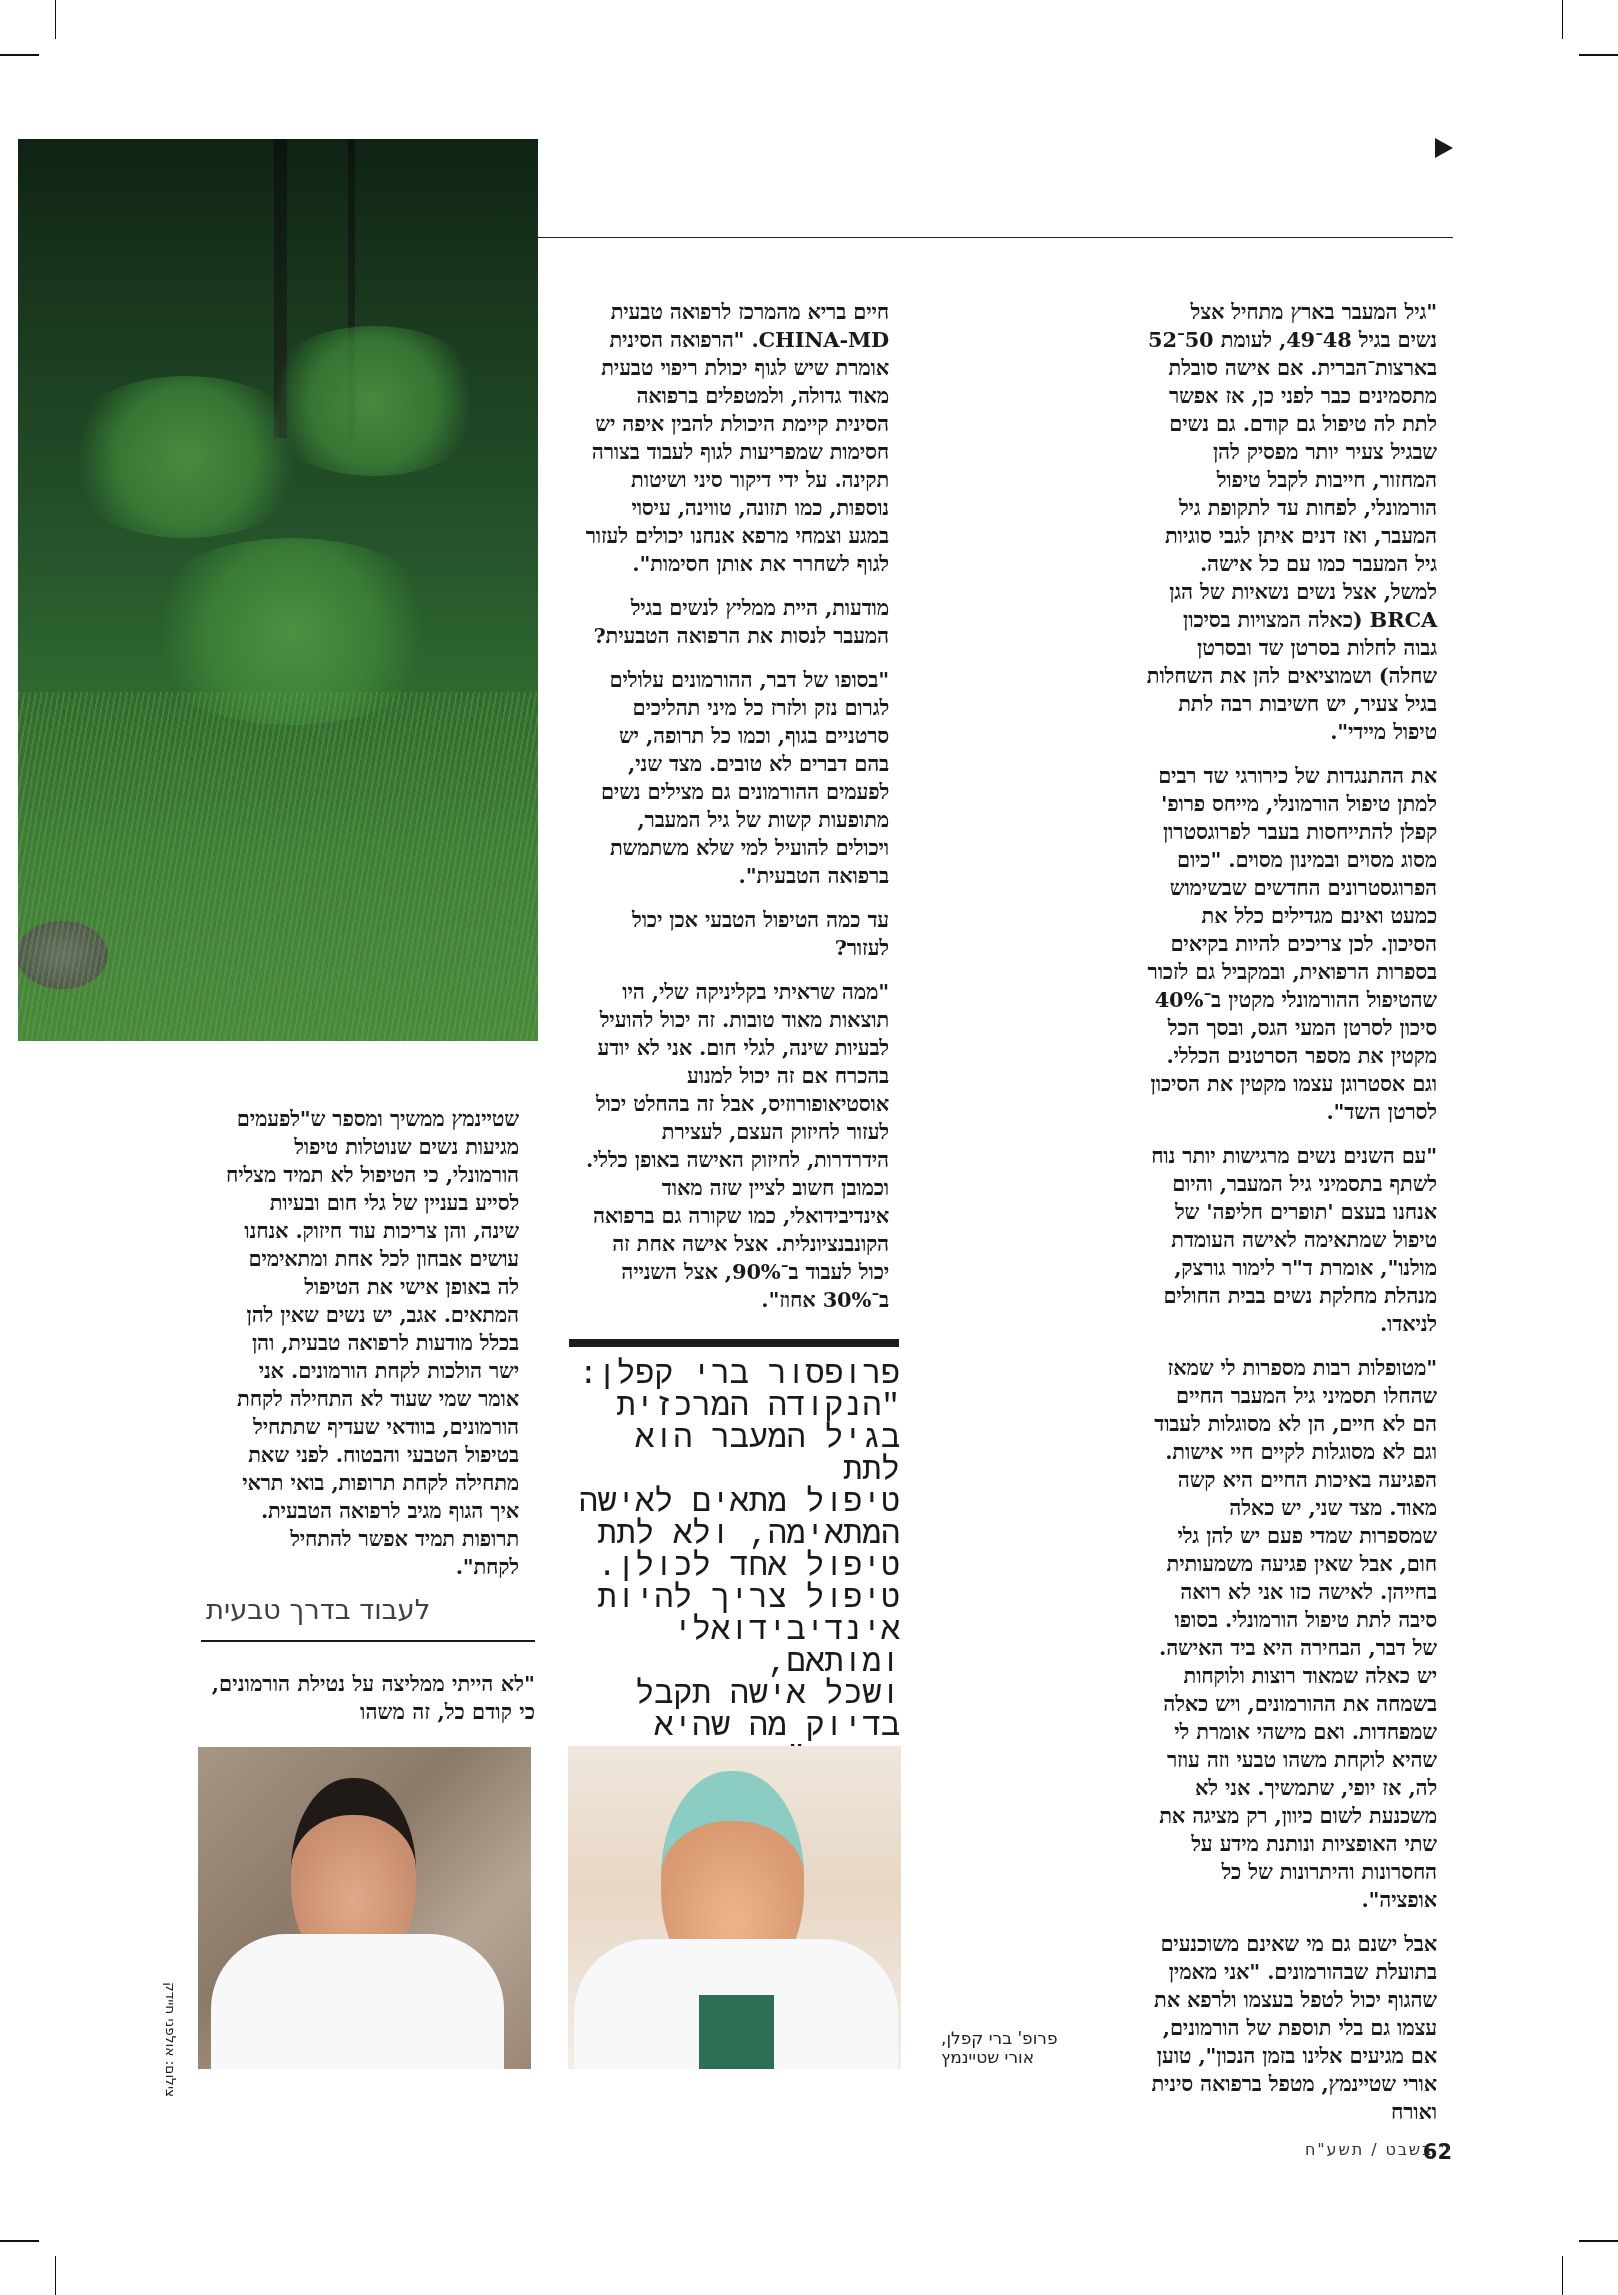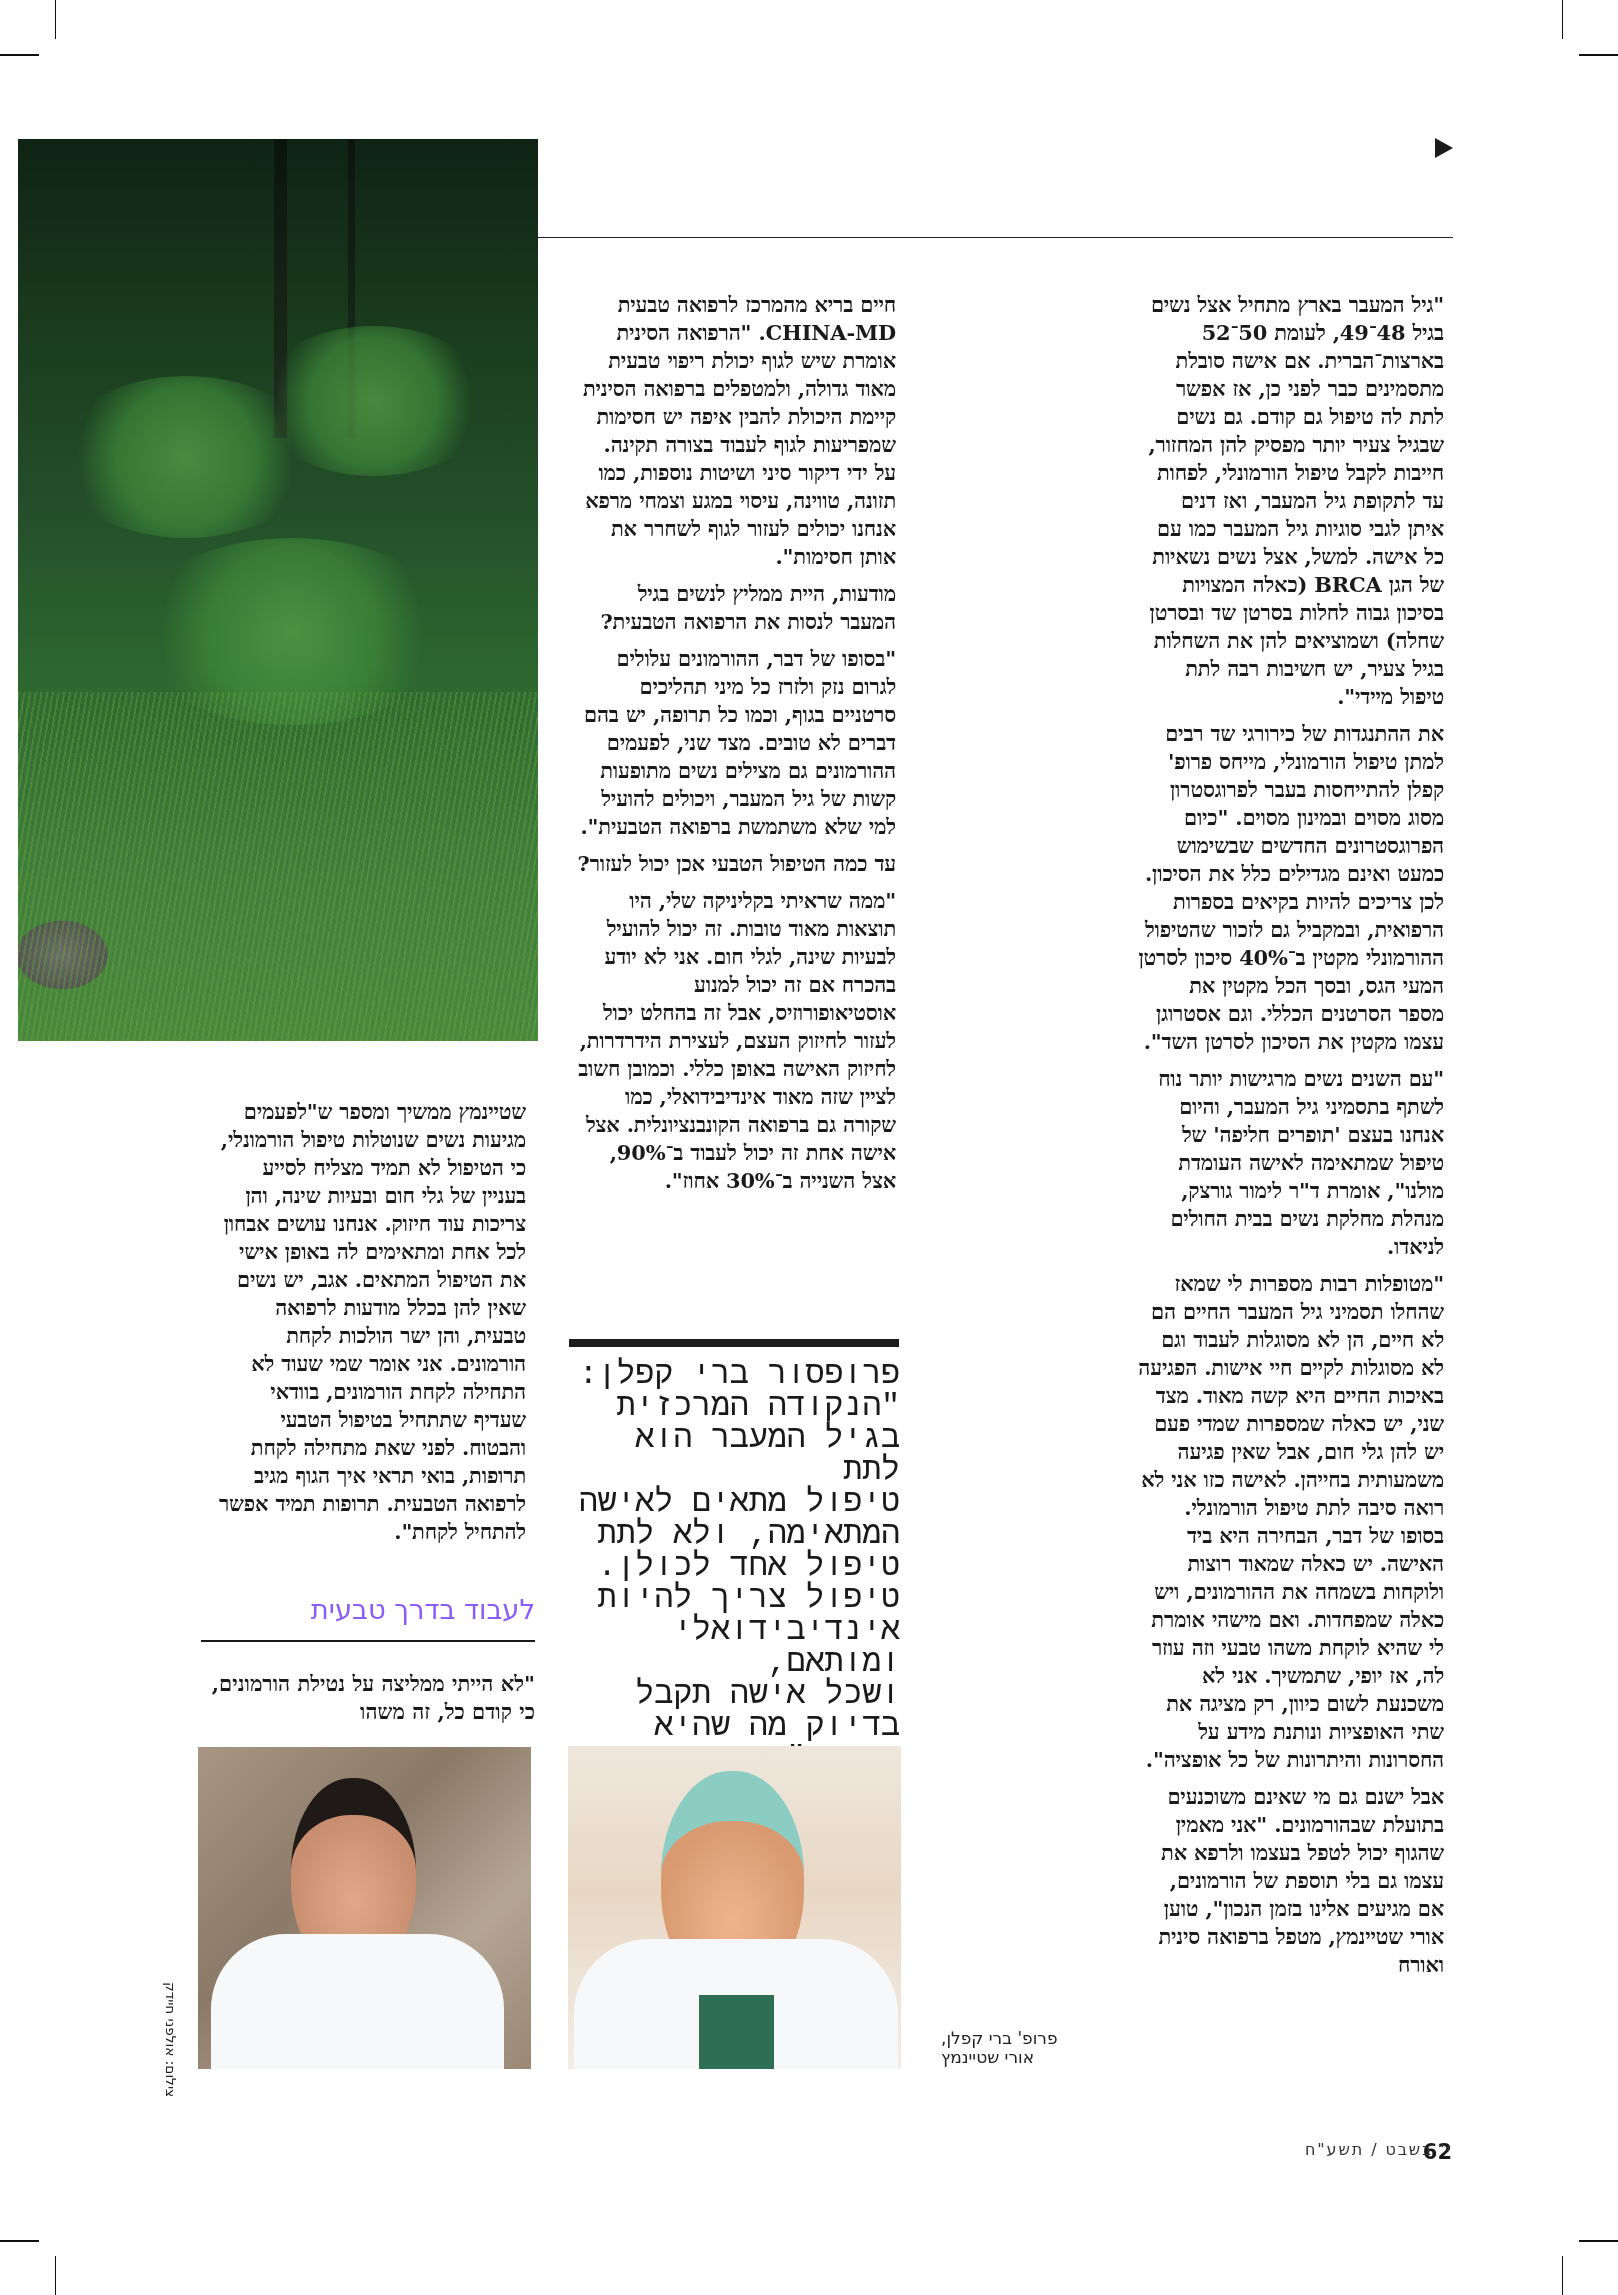--- a/index.html
+++ b/index.html
@@ -11,21 +11,21 @@
 
   
   .arrow-icon { position: absolute; left: 1435px; top: 138px; width: 0; height: 0;
     border-top: 10.6px solid transparent; border-bottom: 10.6px solid transparent;
     border-left: 18.7px solid #1a1a1a; }
   .top-rule { position: absolute; left: 536px; top: 237px; width: 917px; height: 1.2px; background: #222; }
 
   
   .col { position: absolute; direction: rtl; text-align: right;
          font-size: 21px; line-height: 28px; font-weight: bold; letter-spacing: -0.2px; }
-  .col p { margin: 9px; }
+  .col p { margin: 16px; }
   .col .q { font-weight: 900; }
   .col1 { left: 1129px; top: 282px; width: 324px; }
   .col2 { left: 568px; top: 282px; width: 337px; }
   .col3 { left: 206px; top: 1089px; width: 329px; }
 
   
   .forest-photo { position: absolute; left: 17.5px; top: 139px; width: 520px; height: 902px;
     background:
       radial-gradient(ellipse 75px 56px at 44px 816px, #6b6e68 0%, #545751 60%, transparent 62%),
       linear-gradient(180deg, #0f2314 0%, #1a3a1e 20%, #24502a 42%, #2f6a30 62%, #3f7e3a 80%, #4a8a3e 100%);
@@ -52,22 +52,22 @@
   .caption { position: absolute; left: 941px; top: 2029px; width: 145px; direction: rtl; text-align: left;
     font-family: "DejaVu Sans", sans-serif; font-size: 17px; line-height: 18.7px; color: #222; }
 
   
   .pull-bar { position: absolute; left: 569px; top: 1339px; width: 330px; height: 8px; background: #1c1c1c; }
   .pull-quote { position: absolute; left: 568px; top: 1359px; width: 332px; direction: rtl; text-align: right;
     font-family: Liberation Mono, monospace; font-size: 32px; line-height: 32px; color: #1a1a1a; font-weight: normal; letter-spacing: -0.3px; }
   .pull-quote p { margin: 0; }
 
   
-  .subhead { position: absolute; left: 206px; top: 1594px; width: 329px; direction: rtl; text-align: right;
-    font-family: "DejaVu Sans", sans-serif; font-size: 27.4px; line-height: 31px; color: #8b5cf6; }
+  .subhead { position: absolute; left: 206px; top: 1594px; width: 329px; direction: rtl; text-align: left;
+    font-family: "DejaVu Sans", sans-serif; font-size: 27.4px; line-height: 31px; color: #404040; }
   .subhead-rule { position: absolute; left: 201px; top: 1640px; width: 334px; height: 1.9px; background: #1a1a1a; }
   .sub-intro { position: absolute; left: 206px; top: 1670px; width: 329px; direction: rtl; text-align: right;
     font-size: 21px; line-height: 28px; font-weight: bold; }
 
   
   .page-number { position: absolute; left: 1371px; top: 2112px; width: 81px; text-align: right;
     font-family: "DejaVu Sans", sans-serif; font-size: 21px; font-weight: bold; color: #1a1a1a; margin-top: 28px; }
   .issue-date { position: absolute; left: 1271px; top: 2140px; width: 181px; direction: rtl; text-align: right;
     font-family: "DejaVu Sans", sans-serif; font-size: 16px; letter-spacing: 1.9px; color: #333; }
 </style>

